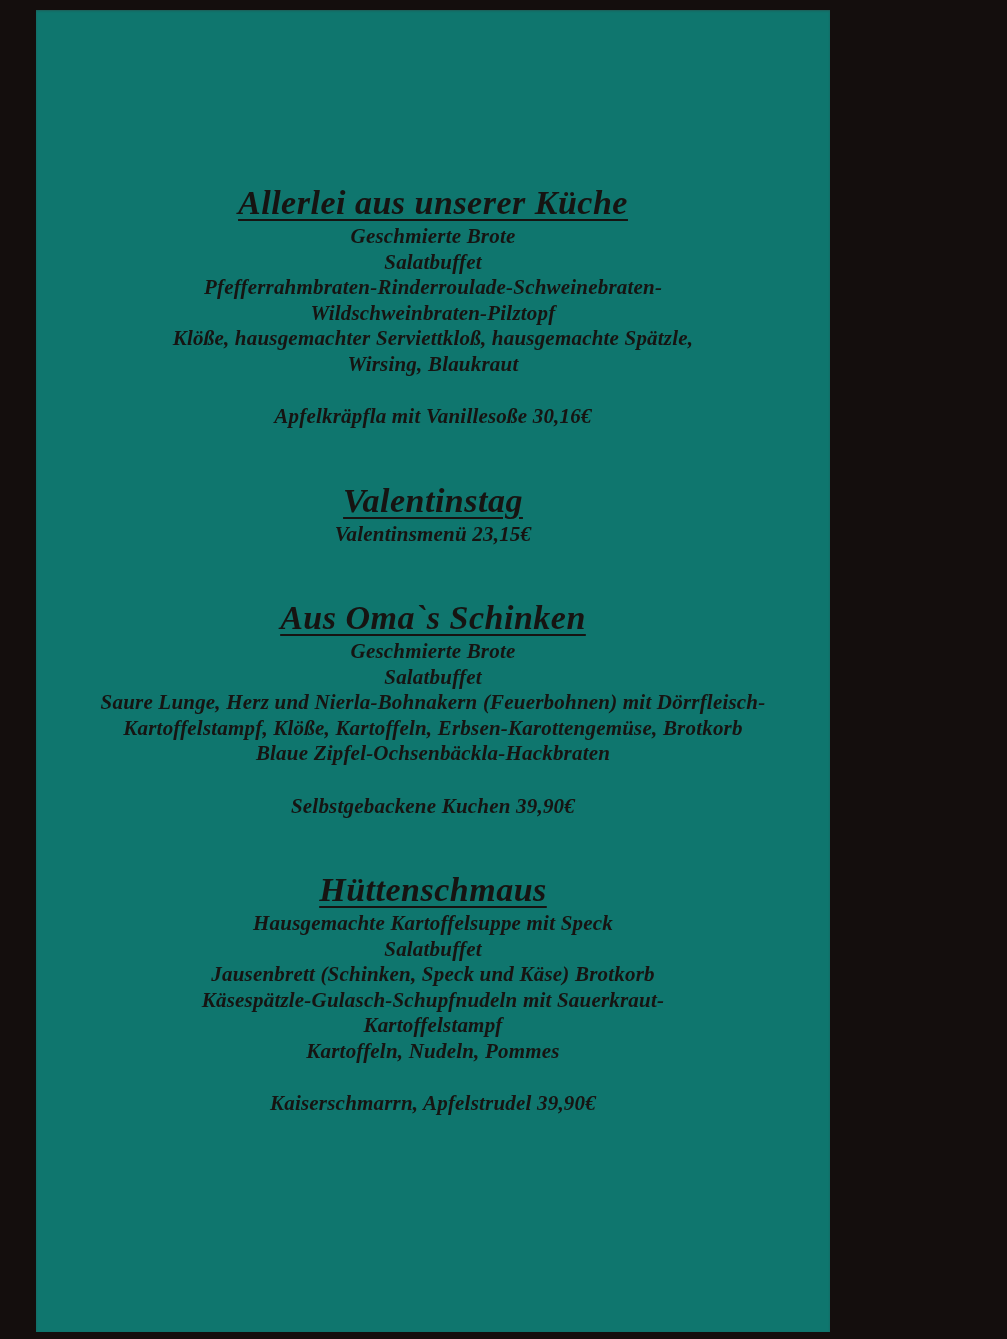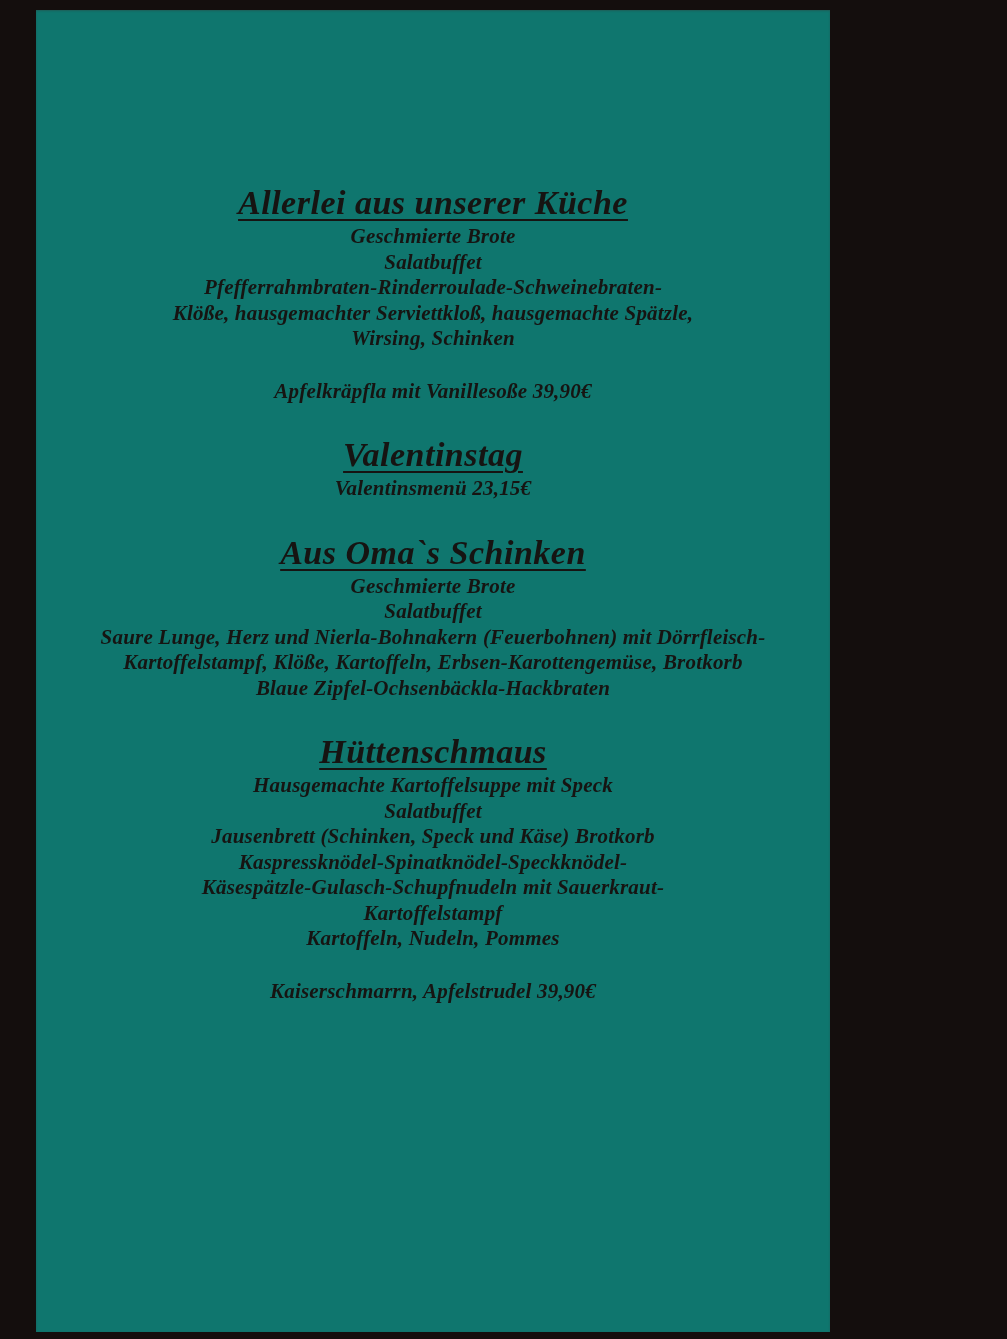--- a/index.html
+++ b/index.html
@@ -26,21 +26,21 @@
     box-sizing: border-box;
     padding-top: 172px;
     width: 100%;
     text-align: center;
     color: #161412;
     font-family: "Liberation Serif", "DejaVu Serif", serif;
     font-style: italic;
     font-weight: 700;
   }
   .menu-section + .menu-section {
-    margin-top: 30px;
+    margin-top: 50px;
   }
   .section-title {
     font-size: 34px;
     line-height: 42px;
     margin: 0;
     letter-spacing: 0.5px;
   }
   .section-title .u {
     text-decoration: underline;
     text-decoration-thickness: 2px;
@@ -60,45 +60,46 @@
 <body>
 
 <div class="page">
   <div class="content">
 
     <section class="menu-section">
       <h2 class="section-title"><span class="u">Allerlei aus unserer Küche</span></h2>
       <p class="line">Geschmierte Brote</p>
       <p class="line">Salatbuffet</p>
       <p class="line">Pfefferrahmbraten-Rinderroulade-Schweinebraten-</p>
+      <p class="line">Wildschweinbraten-Pilztopf</p>
       <p class="line">Klöße, hausgemachter Serviettkloß, hausgemachte Spätzle,</p>
-      <p class="line">Wirsing, Schinken</p>
-      <p class="line price">Apfelkräpfla mit Vanillesoße 39,90€</p>
+      <p class="line">Wirsing, Blaukraut</p>
+      <p class="line price">Apfelkräpfla mit Vanillesoße 30,16€</p>
     </section>
 
     <section class="menu-section">
       <h2 class="section-title"><span class="u">Valentinstag</span></h2>
       <p class="line">Valentinsmenü 23,15€</p>
     </section>
 
     <section class="menu-section">
       <h2 class="section-title"><span class="u">Aus Oma`s Schinken</span></h2>
       <p class="line">Geschmierte Brote</p>
       <p class="line">Salatbuffet</p>
       <p class="line">Saure Lunge, Herz und Nierla-Bohnakern (Feuerbohnen) mit Dörrfleisch-</p>
       <p class="line">Kartoffelstampf, Klöße, Kartoffeln, Erbsen-Karottengemüse, Brotkorb</p>
       <p class="line">Blaue Zipfel-Ochsenbäckla-Hackbraten</p>
+      <p class="line price">Selbstgebackene Kuchen 39,90€</p>
     </section>
 
     <section class="menu-section">
       <h2 class="section-title"><span class="u">Hüttenschmaus</span></h2>
       <p class="line">Hausgemachte Kartoffelsuppe mit Speck</p>
       <p class="line">Salatbuffet</p>
       <p class="line">Jausenbrett (Schinken, Speck und Käse) Brotkorb</p>
-      <p class="line">Kaspressknödel-Spinatknödel-Speckknödel-</p>
       <p class="line">Käsespätzle-Gulasch-Schupfnudeln mit Sauerkraut-</p>
       <p class="line">Kartoffelstampf</p>
       <p class="line">Kartoffeln, Nudeln, Pommes</p>
       <p class="line price">Kaiserschmarrn, Apfelstrudel 39,90€</p>
     </section>
 
   </div>
 </div>
 
 </body></html>

